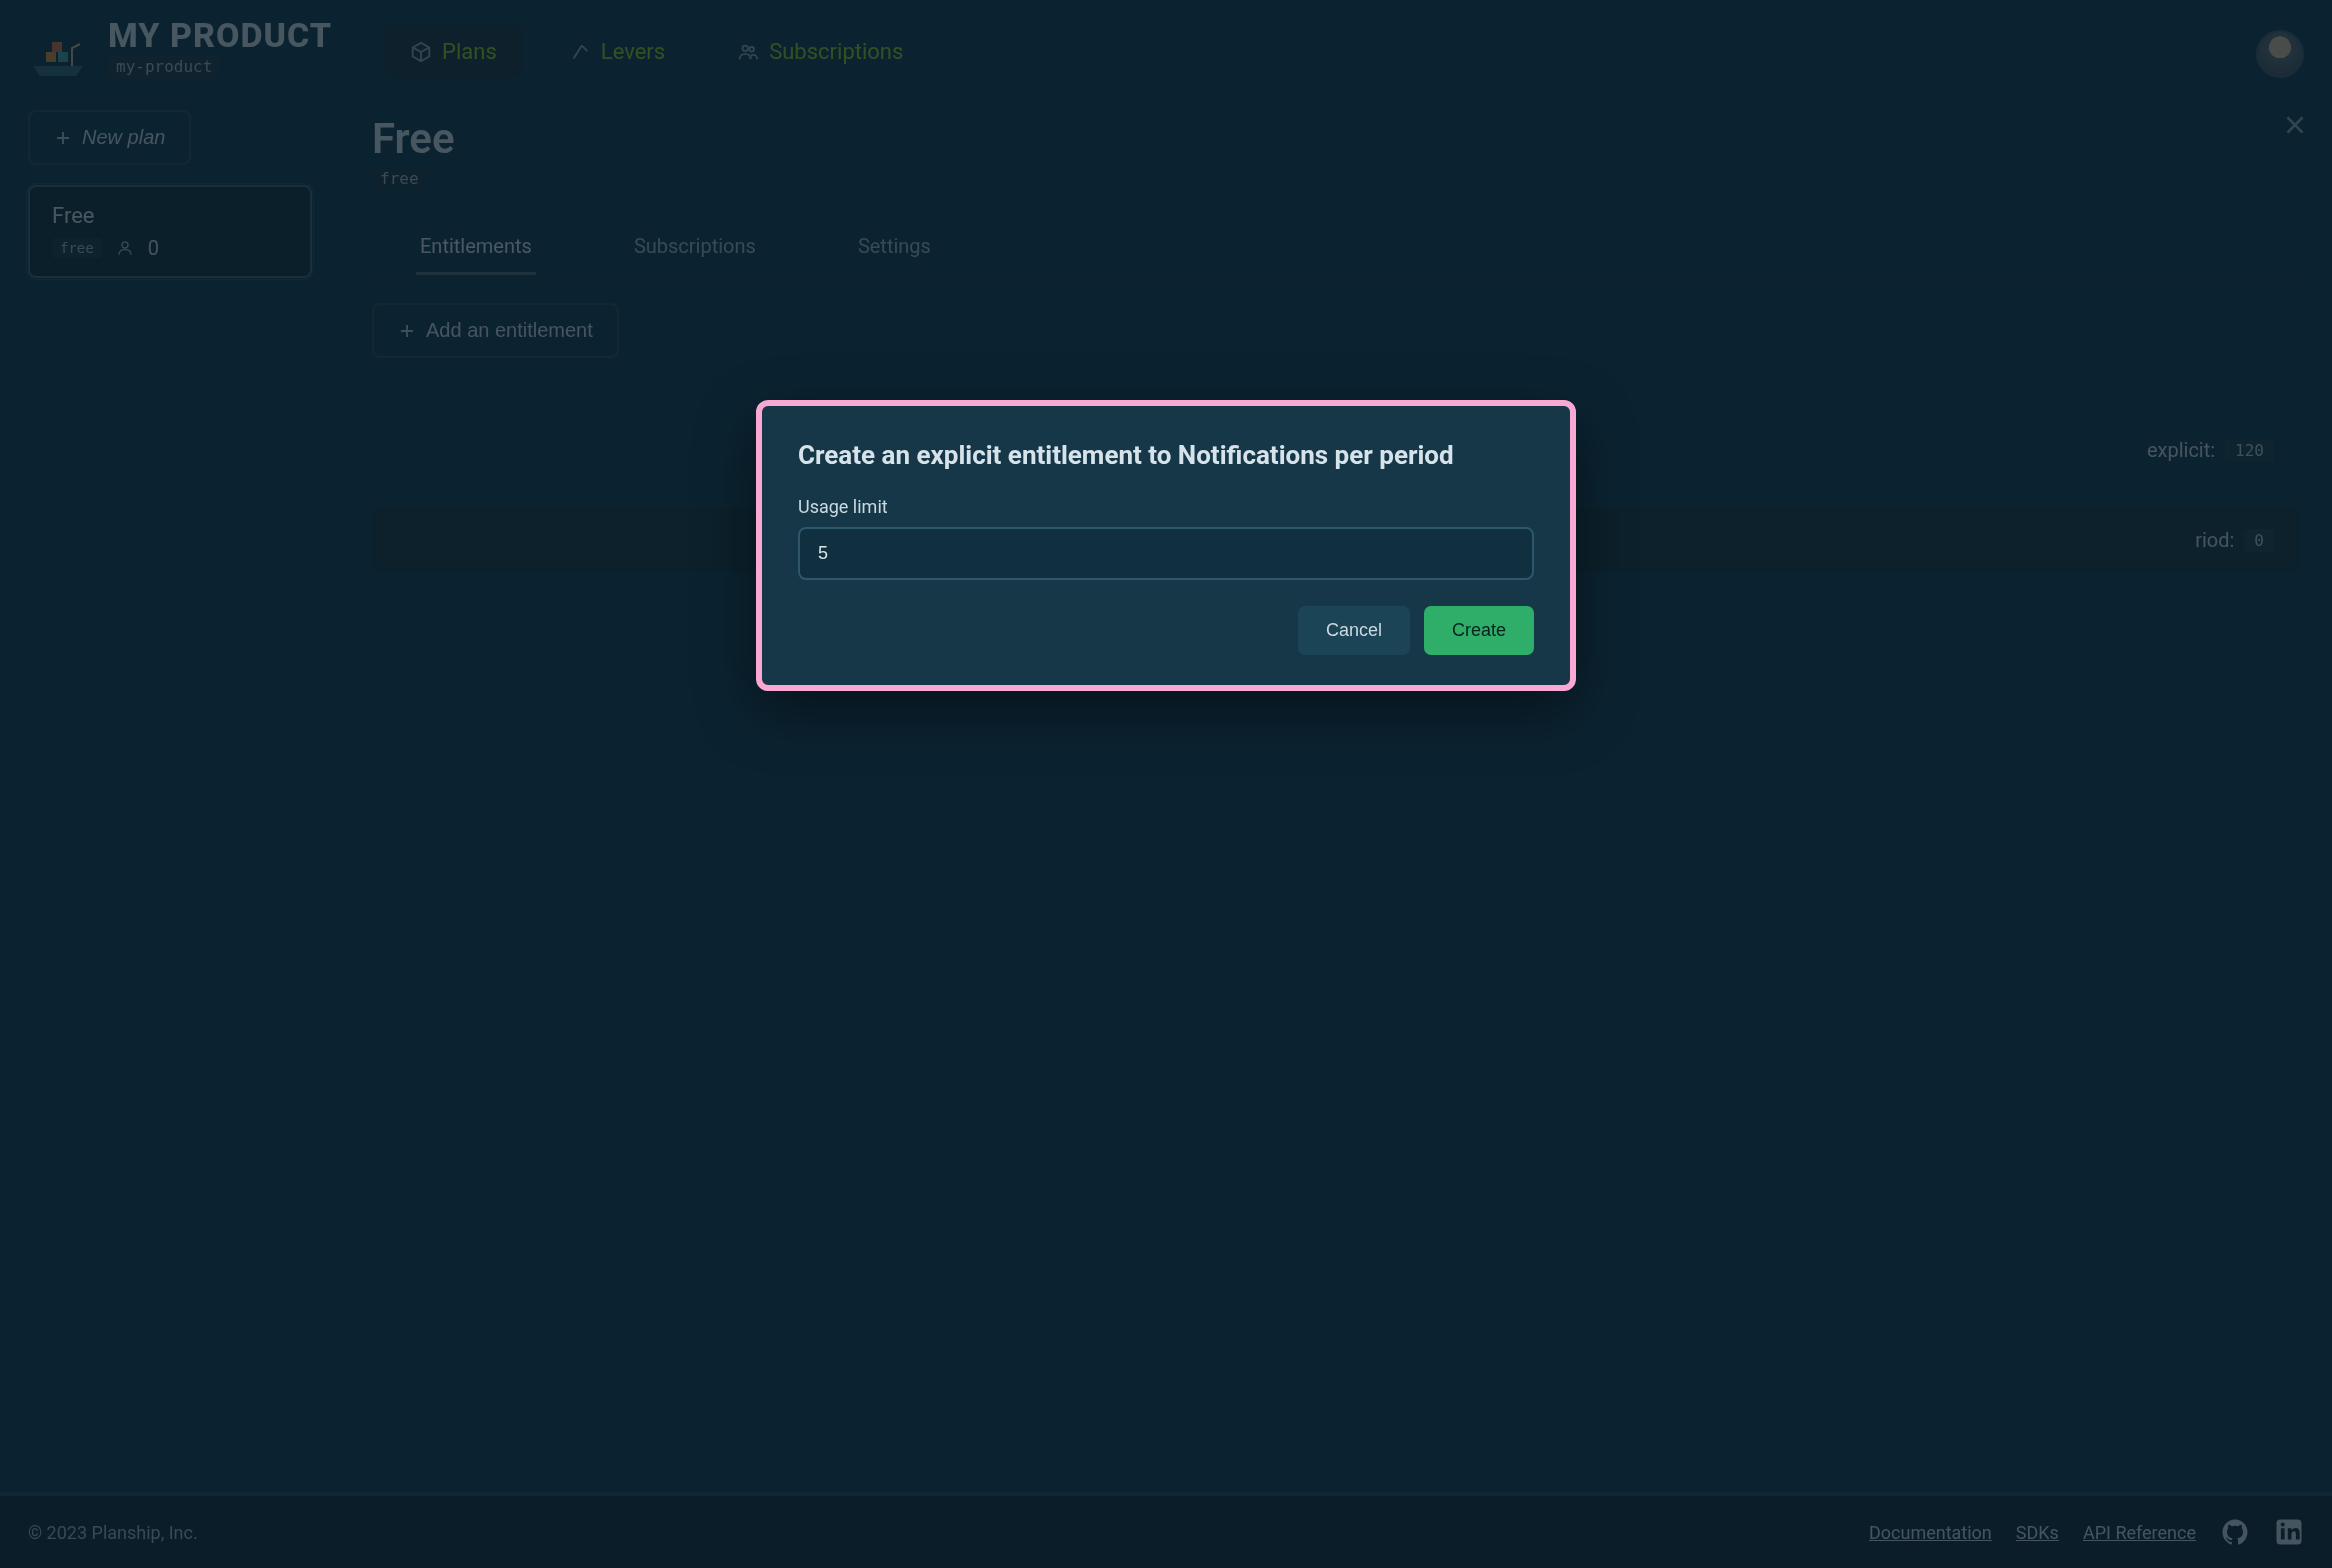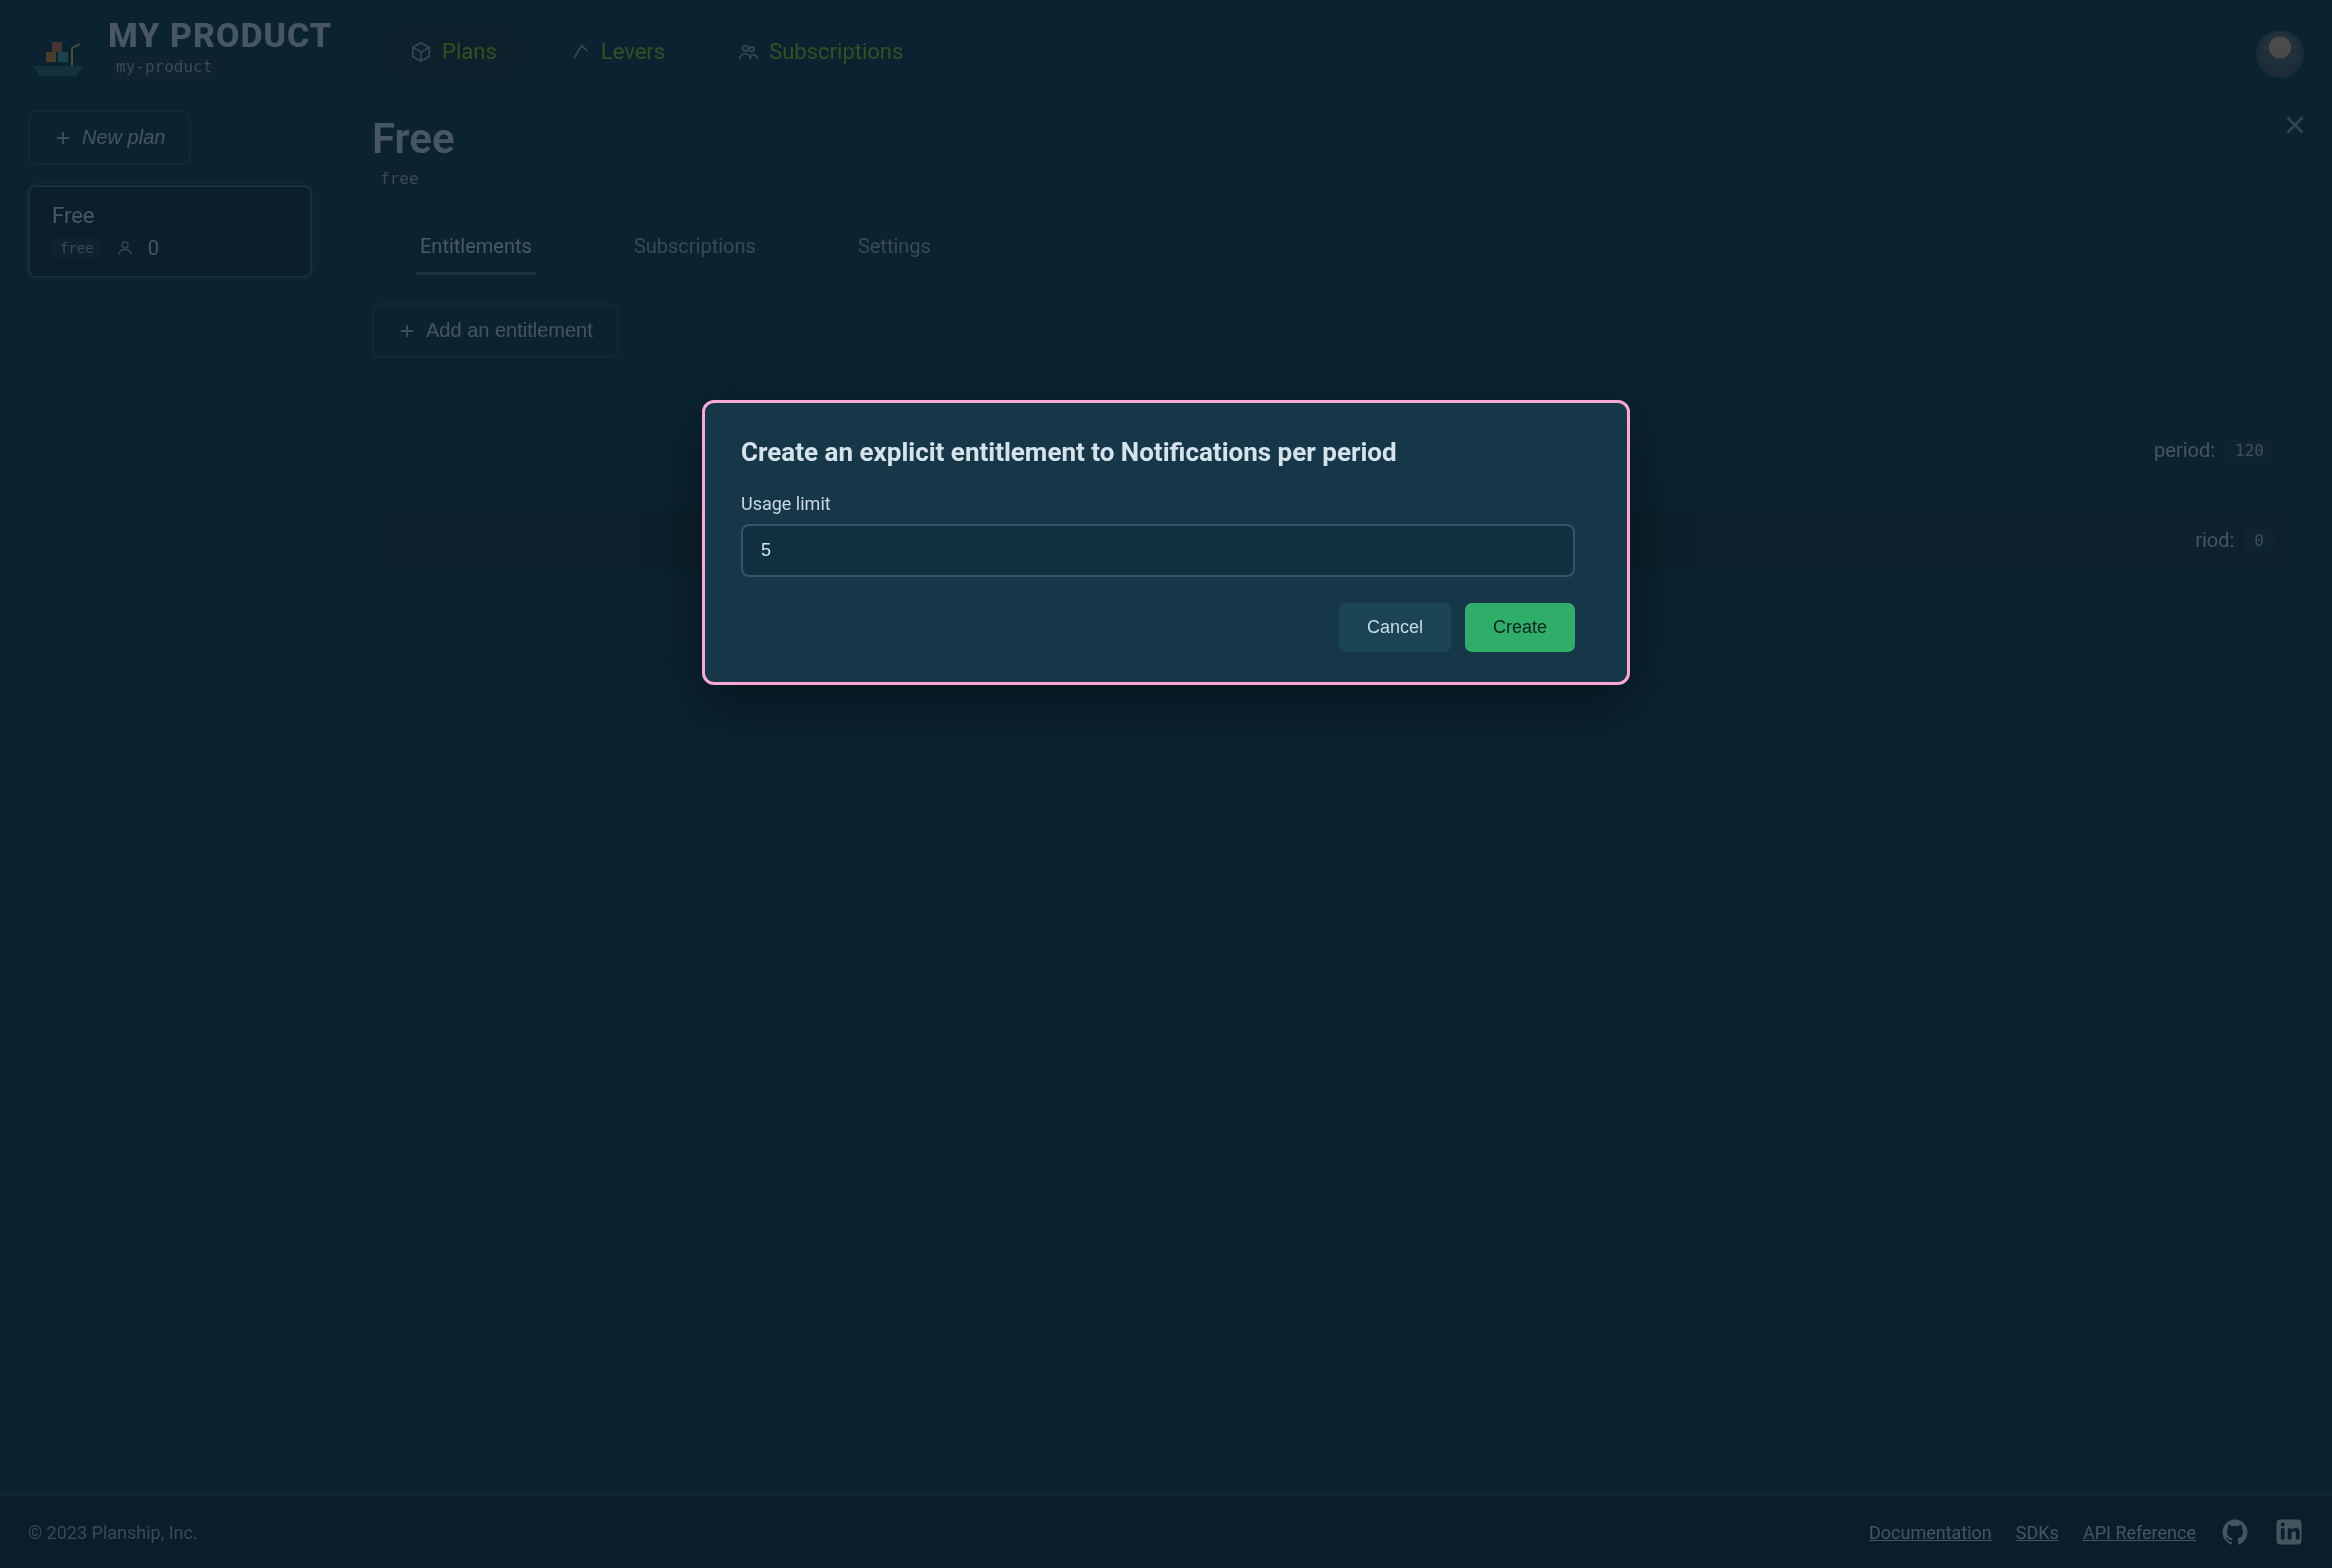--- a/index.html
+++ b/index.html
@@ -249,25 +249,25 @@
       inset: 0;
       background: rgba(10, 30, 42, 0.55);
       display: flex;
       align-items: flex-start;
       justify-content: center;
       padding-top: 400px;
       z-index: 50;
     }
 
     .modal {
-      width: 928px;
+      width: 820px;
       background: #163748;
-      border: 3px solid #f9a8d4;
+      border: 6px solid #f9a8d4;
       border-radius: 12px;
-      padding: 34px 52px 30px 36px;
+      padding: 34px 36px 30px 36px;
       box-shadow: 0 20px 60px rgba(0,0,0,0.45);
     }
 
     .modal-title {
       font-size: 26px;
       font-weight: 700;
       color: #d6e3ea;
       margin-bottom: 26px;
     }
 
@@ -458,21 +458,21 @@
 
       <button class="add-entitlement-btn">
         <svg class="plus-icon" viewBox="0 0 24 24">
             <path d="M12 4 L12 20 M4 12 L20 12"></path>
           </svg>
         <span>Add an entitlement</span>
       </button>
 
       <div style="margin-top:60px;">
         <div class="entitlement-row">
-          <span>period:</span>
+          <span>explicit:</span>
           <span class="value-badge">120</span>
         </div>
         <div class="entitlement-row highlight">
           <span>riod:</span>
           <span class="value-badge">0</span>
         </div>
       </div>
     </div>
   </div>
 

